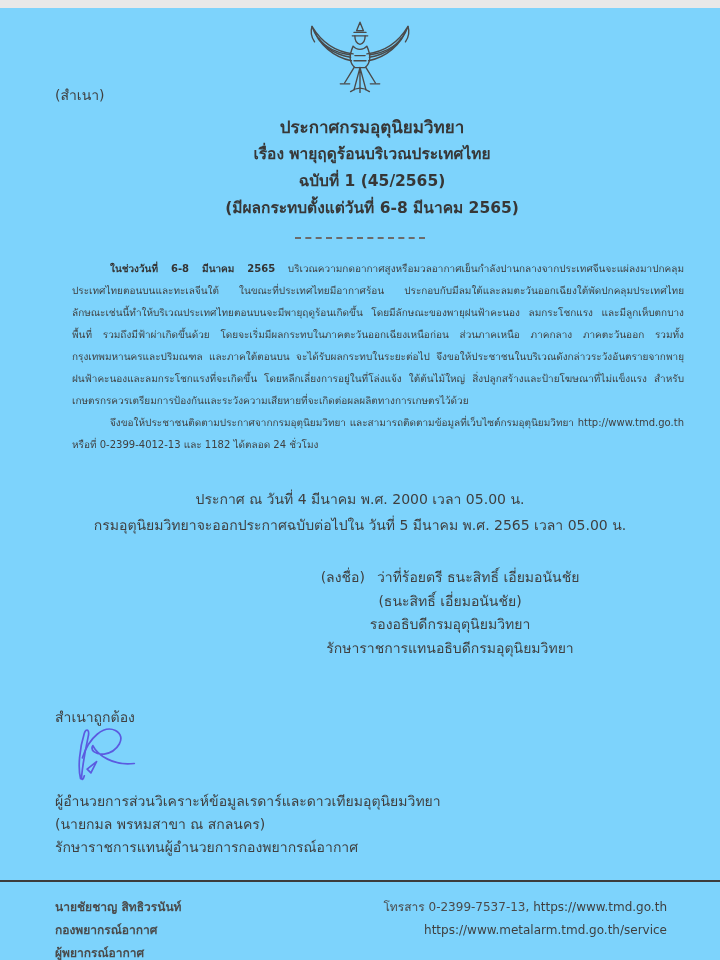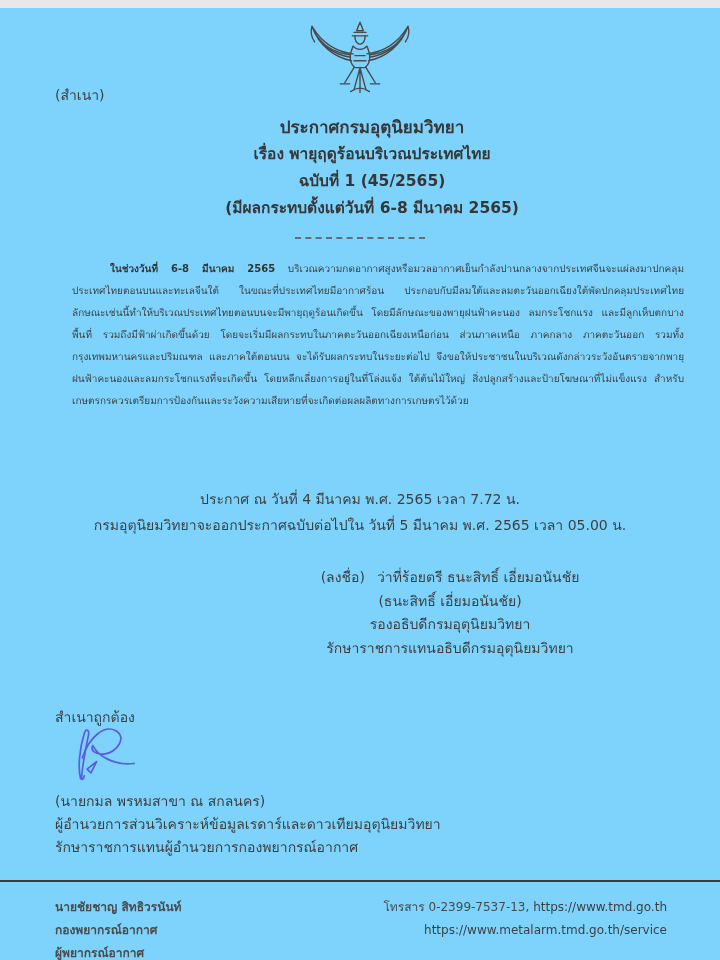--- a/index.html
+++ b/index.html
@@ -74,24 +74,25 @@
     <div class="h1">ประกาศกรมอุตุนิยมวิทยา</div>
     <div class="h2">เรื่อง พายุฤดูร้อนบริเวณประเทศไทย</div>
     <div class="h2">ฉบับที่ 1 (45/2565)</div>
     <div class="h2">(มีผลกระทบตั้งแต่วันที่ 6-8 มีนาคม 2565)</div>
   </div>
 
   <div class="dash-divider"></div>
 
   <div class="body-text">
     <p><span class="lead">ในช่วงวันที่ 6-8 มีนาคม 2565</span><span> บริเวณความกดอากาศสูงหรือมวลอากาศเย็นกำลังปานกลางจากประเทศจีนจะแผ่ลงมาปกคลุมประเทศไทยตอนบนและทะเลจีนใต้ ในขณะที่ประเทศไทยมีอากาศร้อน ประกอบกับมีลมใต้และลมตะวันออกเฉียงใต้พัดปกคลุมประเทศไทย ลักษณะเช่นนี้ทำให้บริเวณประเทศไทยตอนบนจะมีพายุฤดูร้อนเกิดขึ้น โดยมีลักษณะของพายุฝนฟ้าคะนอง ลมกระโชกแรง และมีลูกเห็บตกบางพื้นที่ รวมถึงมีฟ้าผ่าเกิดขึ้นด้วย โดยจะเริ่มมีผลกระทบในภาคตะวันออกเฉียงเหนือก่อน ส่วนภาคเหนือ ภาคกลาง ภาคตะวันออก รวมทั้งกรุงเทพมหานครและปริมณฑล และภาคใต้ตอนบน จะได้รับผลกระทบในระยะต่อไป จึงขอให้ประชาชนในบริเวณดังกล่าวระวังอันตรายจากพายุฝนฟ้าคะนองและลมกระโชกแรงที่จะเกิดขึ้น โดยหลีกเลี่ยงการอยู่ในที่โล่งแจ้ง ใต้ต้นไม้ใหญ่ สิ่งปลูกสร้างและป้ายโฆษณาที่ไม่แข็งแรง สำหรับเกษตรกรควรเตรียมการป้องกันและระวังความเสียหายที่จะเกิดต่อผลผลิตทางการเกษตรไว้ด้วย</span></p>
+    <p><span>จึงขอให้ประชาชนติดตามประกาศจากกรมอุตุนิยมวิทยา และสามารถติดตามข้อมูลที่เว็บไซต์กรมอุตุนิยมวิทยา </span><span class="url">http://www.tmd.go.th</span><span> หรือที่ 0-2399-4012-13 และ 1182 ได้ตลอด 24 ชั่วโมง</span></p>
   </div>
 
   <div class="issued">
-    <div>ประกาศ ณ วันที่ 4 มีนาคม พ.ศ. 2565 เวลา 7.72 น.</div>
+    <div>ประกาศ ณ วันที่ 4 มีนาคม พ.ศ. 2000 เวลา 05.00 น.</div>
     <div>กรมอุตุนิยมวิทยาจะออกประกาศฉบับต่อไปใน วันที่ 5 มีนาคม พ.ศ. 2565 เวลา 05.00 น.</div>
   </div>
 
   <div class="signer-block">
     <div><span class="sign-label">(ลงชื่อ)</span><span>ว่าที่ร้อยตรี ธนะสิทธิ์ เอี่ยมอนันชัย</span></div>
     <div>(ธนะสิทธิ์ เอี่ยมอนันชัย)</div>
     <div>รองอธิบดีกรมอุตุนิยมวิทยา</div>
     <div>รักษาราชการแทนอธิบดีกรมอุตุนิยมวิทยา</div>
   </div>
 
@@ -101,22 +102,22 @@
     <svg viewBox="0 0 80 70" xmlns="http://www.w3.org/2000/svg" aria-hidden="true">
       <g fill="none" stroke="#5b5be0" stroke-width="1.8" stroke-linecap="round" stroke-linejoin="round">
         <path d="M13 60 C10 48 12 28 17 12 C19 6 23 8 21 16 C18 30 15 48 14 59 C14 62 16 61 17 57"></path>
         <path d="M15 38 C22 16 38 3 50 9 C63 16 52 32 38 34 C29 35 23 30 26 25 C31 35 48 47 70 44"></path>
         <path d="M20 50 L30 42 L24 54 Z"></path>
       </g>
     </svg>
   </div>
 
   <div class="certify-block">
+    <div>ผู้อำนวยการส่วนวิเคราะห์ข้อมูลเรดาร์และดาวเทียมอุตุนิยมวิทยา</div>
     <div>(นายกมล พรหมสาขา ณ สกลนคร)</div>
-    <div>ผู้อำนวยการส่วนวิเคราะห์ข้อมูลเรดาร์และดาวเทียมอุตุนิยมวิทยา</div>
     <div>รักษาราชการแทนผู้อำนวยการกองพยากรณ์อากาศ</div>
   </div>
 
   <div class="footer-rule"></div>
 
   <div class="footer">
     <div class="footer-left">
       <div>นายชัยชาญ สิทธิวรนันท์</div>
       <div>กองพยากรณ์อากาศ</div>
       <div>ผู้พยากรณ์อากาศ</div>

